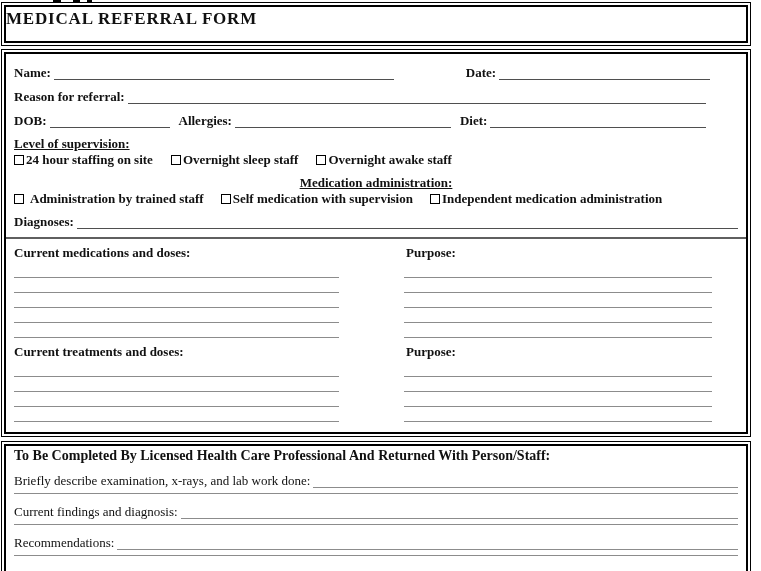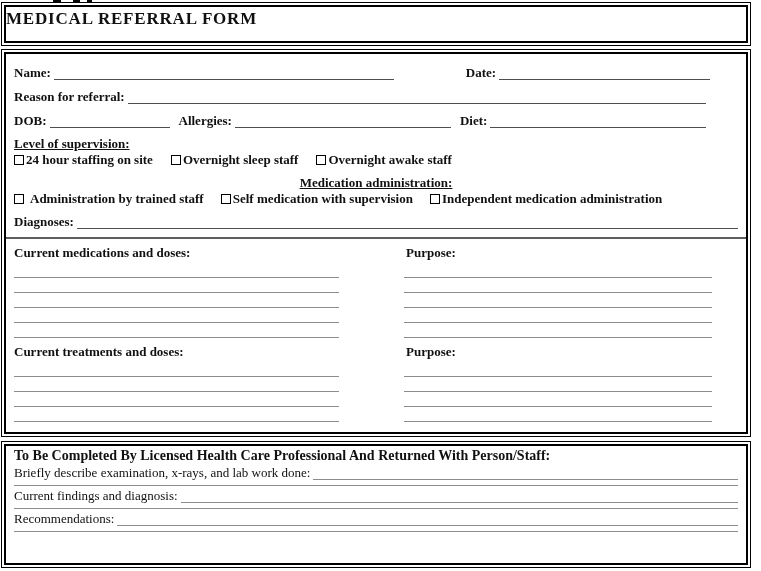--- a/index.html
+++ b/index.html
@@ -56,21 +56,21 @@
   .tbl-lblrow{height:16px;margin-top:6px;font-size:13px;}
   .col-right .tbl-lblrow{padding-left:2px;}
   .blines{margin-top:2px;}
   .bline{height:14px;border-bottom:1px solid var(--line_gray);}
   .col-left .bline{width:325px;}
   .col-right .bline{width:308px;}
 
   .pro-box{margin-top:4px;}
   .pro-inner{padding:2px 8px 30px;}
   .pro-head{font-size:14px;font-weight:700;line-height:16px;height:16px;}
-  .pf-block{}
+  .pf-block{margin-top:8px;}
   .pf-row{display:flex;align-items:flex-end;height:16px;font-size:13px;}
   .pf-cont{margin-top:5px;border-top:1px solid var(--line_gray);height:1px;}
 </style>
 </head>
 <body>
 
 <div>
   <div class="frag" style="left:53px;width:8px;"></div>
   <div class="frag" style="left:73px;width:7px;"></div>
   <div class="frag" style="left:87px;width:5px;"></div>

